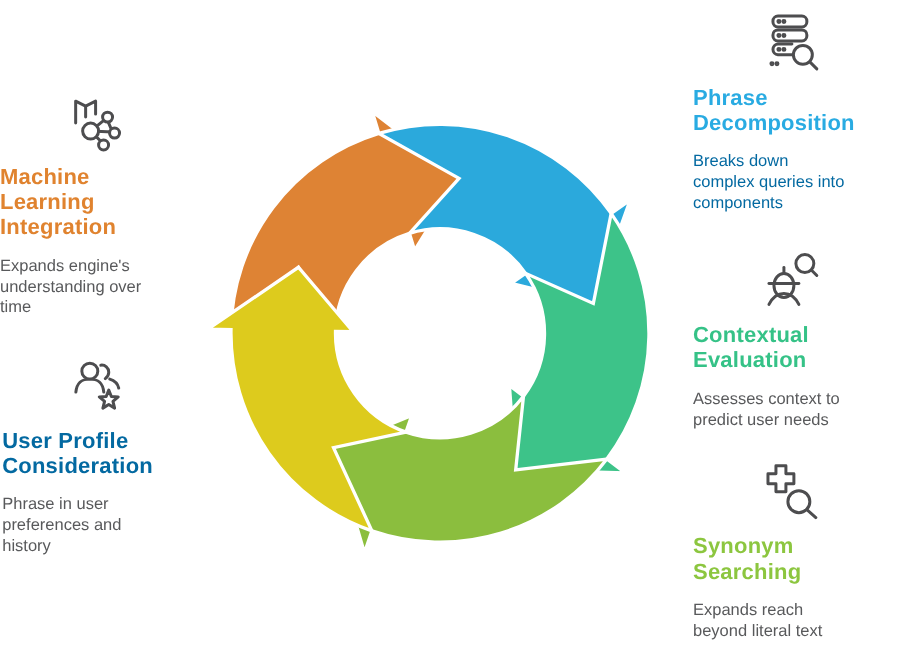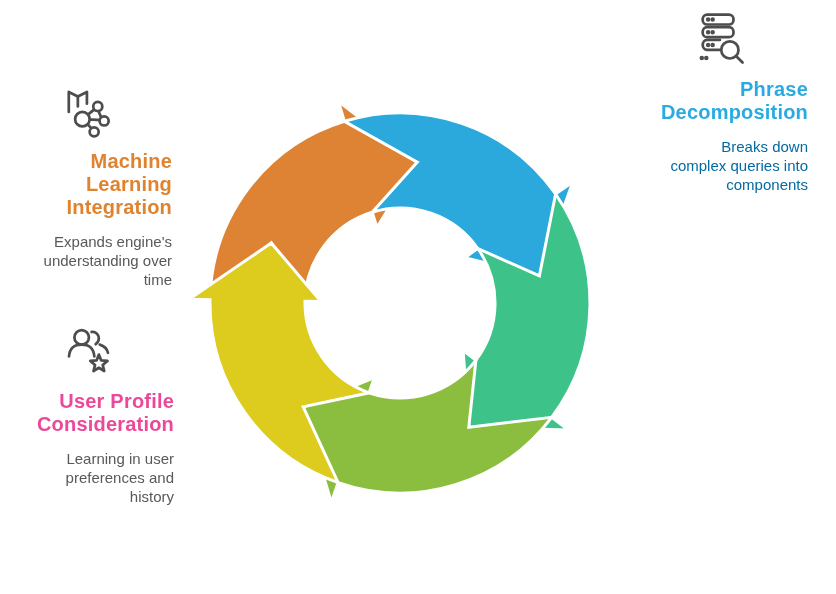--- a/index.html
+++ b/index.html
@@ -1,19 +1,19 @@
 <!DOCTYPE html>
 <html><head>
 <meta charset="utf-8">
 <style>
   html,body{margin:0;padding:0;background:#fff;}
   .stage{position:relative;width:836px;height:594px;background:#fff;overflow:hidden;
          font-family:"Liberation Sans",sans-serif;}
   .cycle-svg{position:absolute;left:0;top:0;}
-  .panel{position:absolute;text-align:right;}
+  .panel{position:absolute;text-align:left;}
   .panel .ic{display:block;margin:0 auto;}
   .panel h3{font-size:20px;line-height:23px;font-weight:bold;margin:10px auto 0;
             white-space:pre-line;letter-spacing:.2px;}
   .panel p{font-size:15px;line-height:19px;margin:13px auto 0;white-space:pre-line;}
   #p-ml{left:0;top:82px;width:172px;}
   #p-user{left:2px;top:322px;width:172px;}
   #p-phrase{left:630px;top:10px;width:178px;}
   #p-context{left:630px;top:226px;width:178px;}
   #p-syn{left:630px;top:418px;width:178px;}
   .ic *{stroke:currentColor;}
@@ -52,23 +52,23 @@
   </section>
 
   <section class="panel" id="p-user">
     <svg class="ic" width="62" height="58" viewBox="0 0 64 64" fill="none" stroke-width="3" stroke-linecap="round" stroke-linejoin="round" style="color: rgb(77, 77, 79);">
       <path d="M36 11 a7 7 0 0 1 8 7 c0 3 -1.5 5 -3.5 6.5"></path>
       <path d="M45 25 c5 1.5 8 4.5 9 9"></path>
       <circle cx="25" cy="17" r="8" fill="#ffffff"></circle>
       <path d="M11 38 c1 -10 6 -13 14 -13 c8 0 13 3 14 13"></path>
       <path d="M44 36 l2.6 6.4 6.9 0.5 -5.3 4.5 1.7 6.7 -5.9 -3.6 -5.9 3.6 1.7 -6.7 -5.3 -4.5 6.9 -0.5 Z"></path>
     </svg>
-    <h3 style="color: #ec4899;">User Profile
+    <h3 style="color: #0369a1;">User Profile
 Consideration</h3>
-    <p style="color: rgb(88, 89, 91);">Learning in user
+    <p style="color: rgb(88, 89, 91);">Phrase in user
 preferences and
 history</p>
   </section>
 
   <section class="panel" id="p-phrase">
     <svg class="ic" width="62" height="58" viewBox="0 0 64 64" fill="none" stroke-width="3" stroke-linecap="round" stroke-linejoin="round" style="color: rgb(77, 77, 79);">
       <rect x="14" y="5" width="34" height="11" rx="5"></rect>
       <rect x="14" y="19" width="34" height="11" rx="5"></rect>
       <path d="M33 44 H19 a5.5 5.5 0 0 1 -5 -5.5 a5.5 5.5 0 0 1 5 -5.5 h14"></path>
       <circle cx="20" cy="10.5" r="1" fill="currentColor"></circle>
@@ -82,15 +82,40 @@
       <circle cx="44" cy="44" r="9.5" fill="#ffffff"></circle>
       <path d="M51 51 L58 58"></path>
     </svg>
     <h3 style="color: rgb(41, 171, 226);">Phrase
 Decomposition</h3>
     <p style="color: #0369a1;">Breaks down
 complex queries into
 components</p>
   </section>
 
+  <section class="panel" id="p-context">
+    <svg class="ic" width="62" height="58" viewBox="0 0 64 64" fill="none" stroke-width="3" stroke-linecap="round" stroke-linejoin="round" style="color: rgb(77, 77, 79);">
+      <circle cx="46" cy="15" r="9"></circle>
+      <path d="M52.5 21.5 L58 27"></path>
+      <ellipse cx="25" cy="37" rx="10" ry="12" fill="#ffffff"></ellipse>
+      <path d="M25 25 V19"></path>
+      <path d="M10 35 H40"></path>
+      <path d="M10 56 c4 -8 9 -11 15 -11 c6 0 11 3 15 11"></path>
+    </svg>
+    <h3 style="color: rgb(53, 194, 135);">Contextual
+Evaluation</h3>
+    <p style="color: rgb(88, 89, 91);">Assesses context to
+predict user needs</p>
+  </section>
 
+  <section class="panel" id="p-syn">
+    <svg class="ic" width="62" height="58" viewBox="0 0 64 64" fill="none" stroke-width="3" stroke-linecap="round" stroke-linejoin="round" style="color: rgb(77, 77, 79);">
+      <path d="M17 6 h10 v8 h8 v10 h-8 v8 h-10 v-8 h-8 v-10 h8 Z"></path>
+      <circle cx="40" cy="42" r="11" fill="#ffffff"></circle>
+      <path d="M48 50 L57 58"></path>
+    </svg>
+    <h3 style="color: rgb(140, 198, 63);">Synonym
+Searching</h3>
+    <p style="color: rgb(88, 89, 91);">Expands reach
+beyond literal text</p>
+  </section>
 
 </div>
 
 </body></html>

